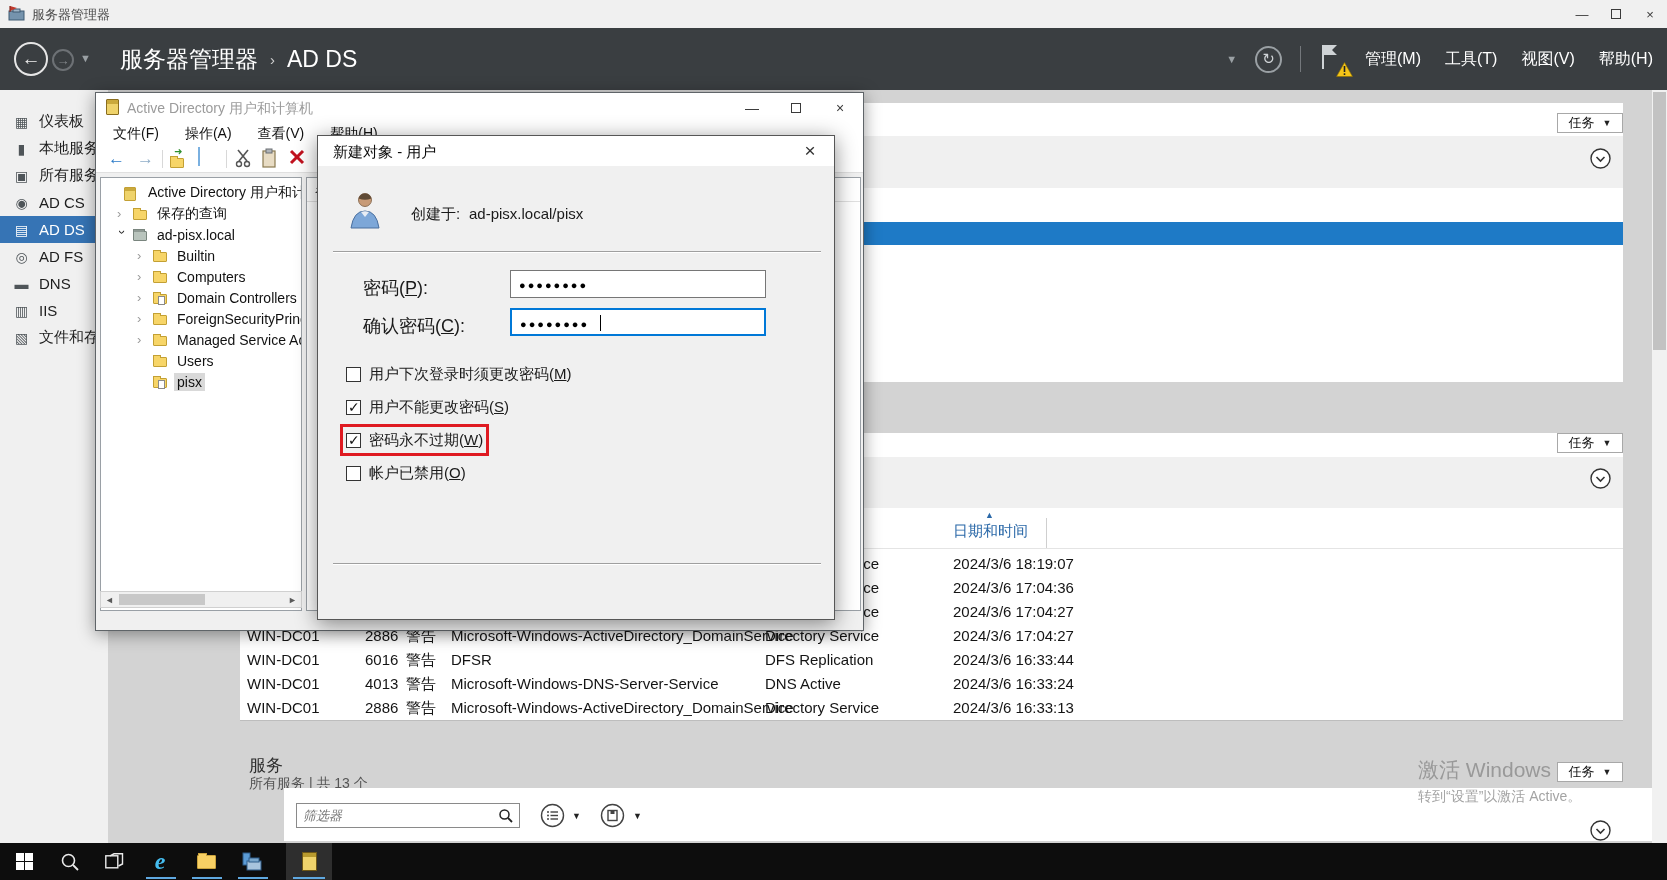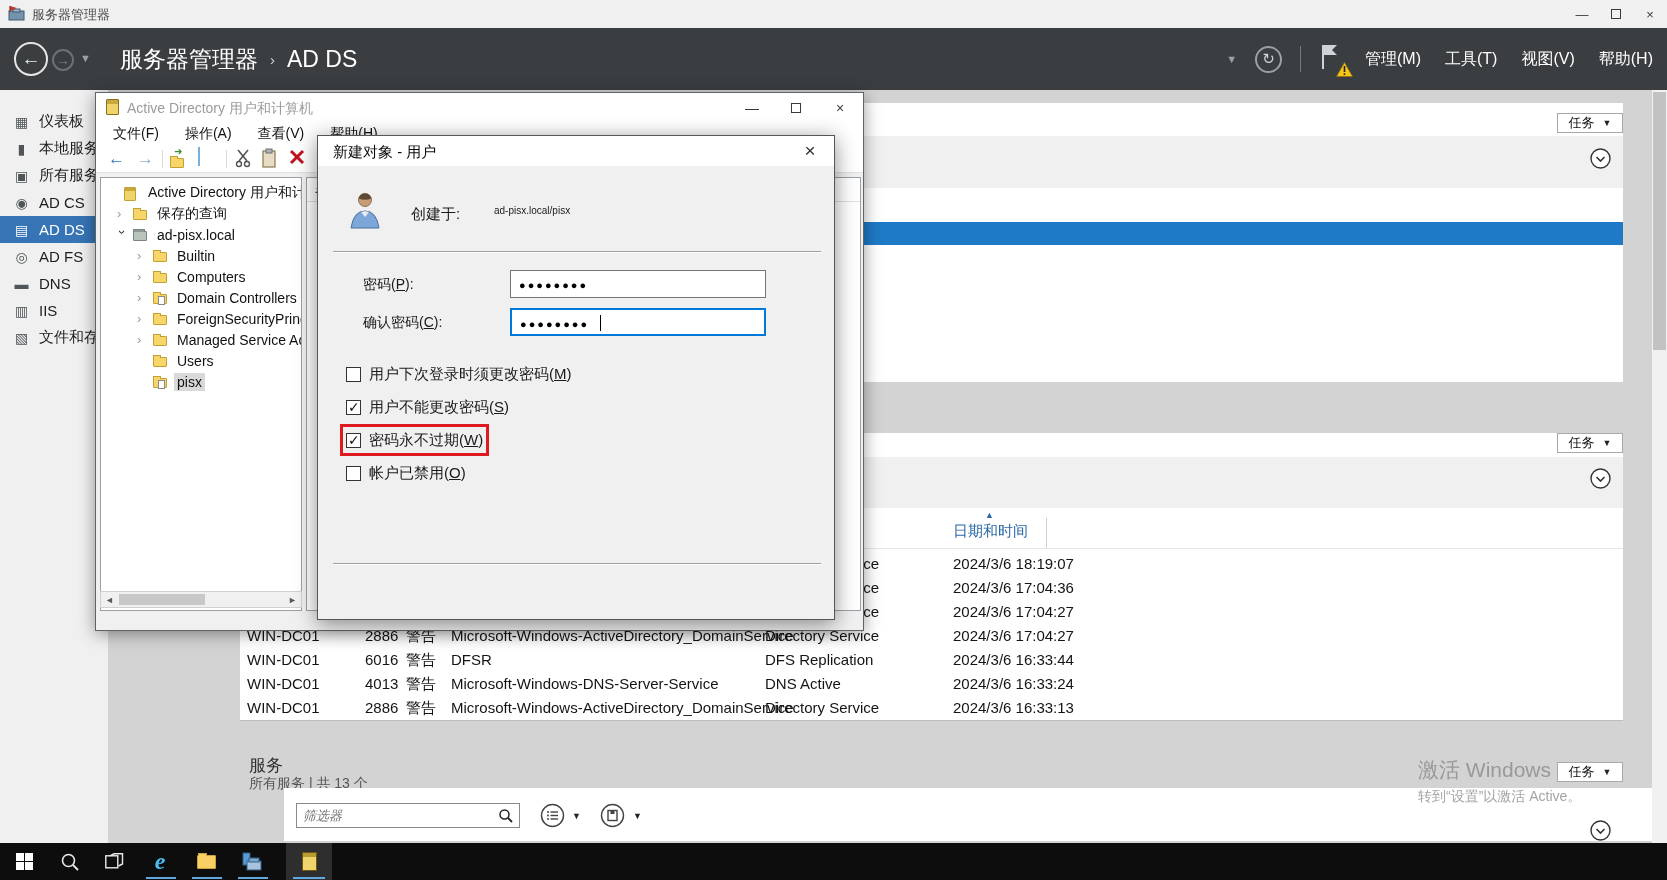--- a/index.html
+++ b/index.html
@@ -152,26 +152,26 @@
 
   
   .dlg { position:absolute; left:317px; top:135px; width:518px; height:485px; background:#f0f0f0;
     border:1px solid #565656; box-shadow:0 4px 20px rgba(0,0,0,.45); z-index:30; }
   .dlg-titlebar { position:absolute; left:0; top:0; width:100%; height:30px; background:#fff; }
   .dlg-title { position:absolute; left:15px; top:7px; font-size:15px; color:#0c0c0c; }
   .dlg-close { position:absolute; right:8px; top:0; width:32px; height:30px; display:flex; align-items:center;
     justify-content:center; font-size:19px; color:#333; }
   .dlg-usericon { position:absolute; left:27px; top:54px; }
   .dlg-created-label { position:absolute; left:93px; top:69px; font-size:15px; color:#1a1a1a; }
-  .dlg-created-value { position:absolute; left:176px; top:69px; font-size:10px; color:#1a1a1a; }
+  .dlg-created-value { position:absolute; left:151px; top:69px; font-size:15px; color:#1a1a1a; }
   .dlg-sep { position:absolute; left:15px; width:488px; height:0; border-top:1px solid #9f9f9f; border-bottom:1px solid #fff; }
   .sep1 { top:115px; } .sep2 { top:427px; }
   .fields { position:absolute; left:0; top:134px; width:100%; }
   .fieldrow { position:relative; height:29px; margin-bottom:9px; }
-  .f-label { position:absolute; left:45px; top:6px; font-size:14px; color:#1a1a1a; }
+  .f-label { position:absolute; left:45px; top:6px; font-size:18px; color:#1a1a1a; }
   .f-input { position:absolute; left:192px; top:0; width:256px; height:28px; background:#fff; border:1px solid #767676; }
   .fieldrow.focused .f-input { border:2px solid #0078d7; }
   .f-value { position:absolute; left:8px; top:8px; font-size:11px; letter-spacing:2px; color:#000; }
   .f-caret { display:none; }
   .fieldrow.focused .f-caret { display:inline-block; position:absolute; left:88px; top:5px; width:1px; height:16px; background:#000; }
   .cbs { position:absolute; left:28px; top:228px; }
   .cbrow { position:relative; height:20px; margin-bottom:13px; display:flex; align-items:center; gap:8px;
     font-size:15px; color:#1a1a1a; width:max-content; }
   .cbbox { width:15px; height:15px; background:#fff; border:1px solid #333; position:relative; flex:0 0 15px; }
   .cbrow.checked .cbbox::after { content:"✓"; position:absolute; left:1px; top:-2px; font-size:14px; color:#111; }

